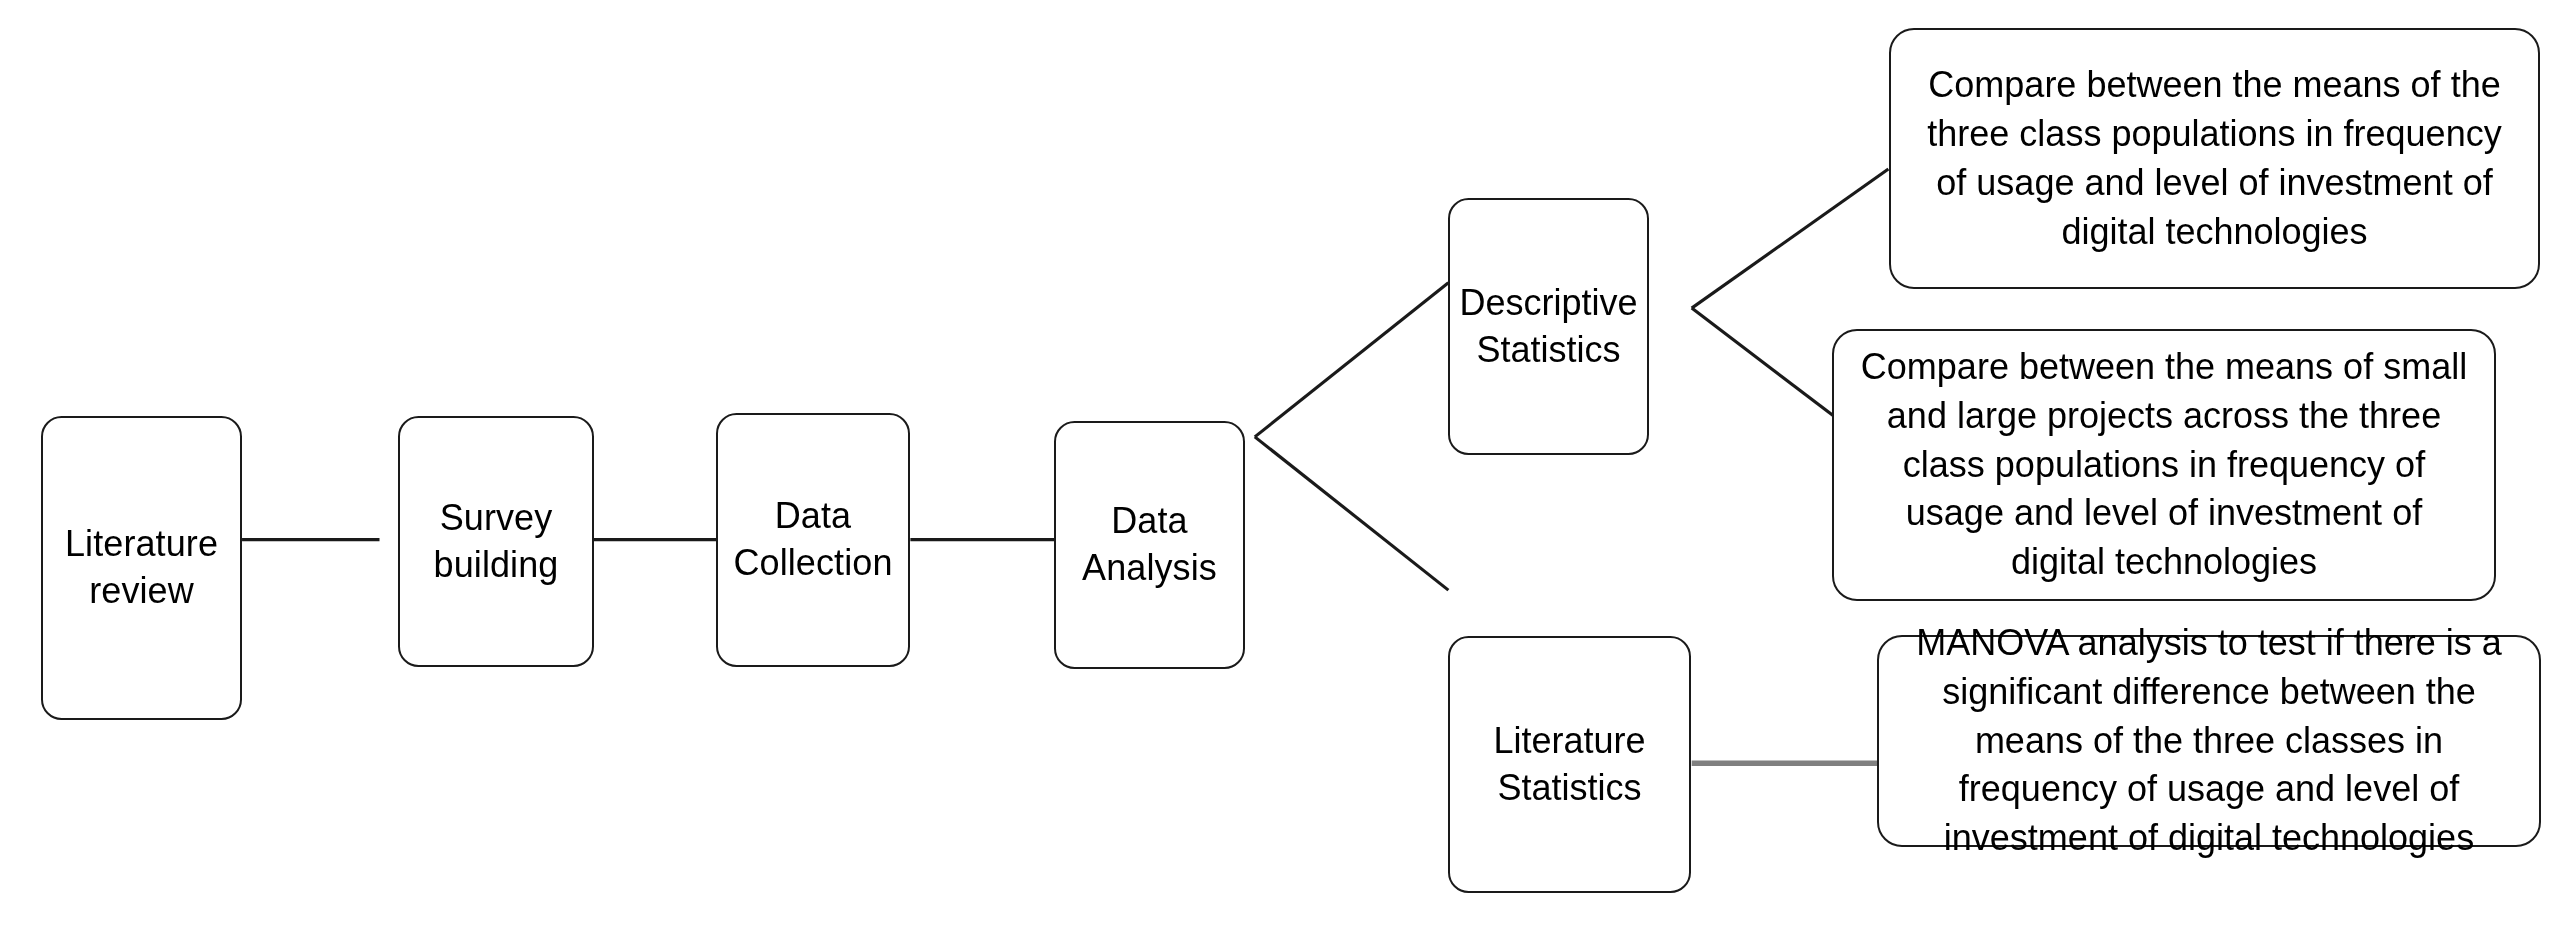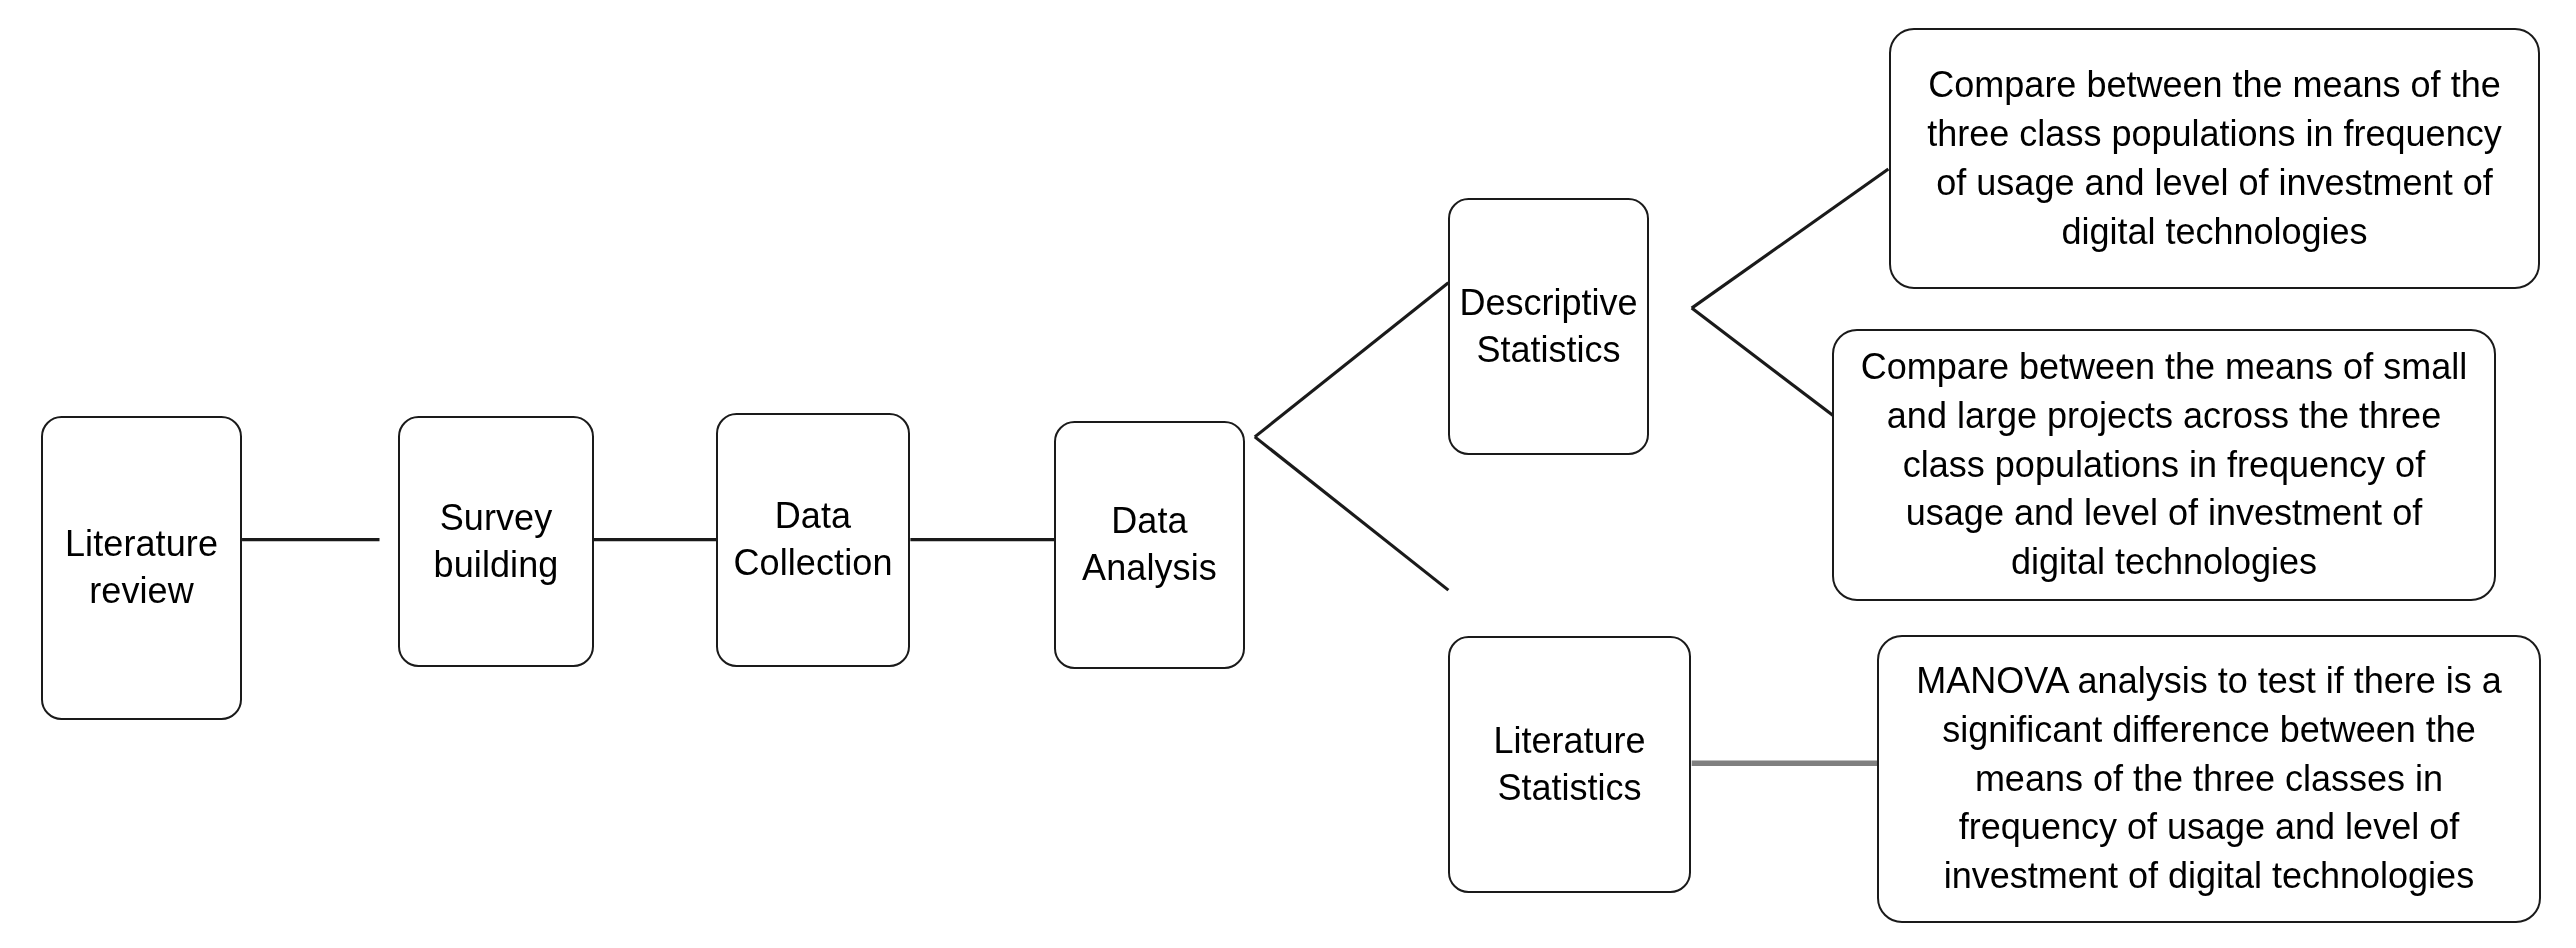--- a/index.html
+++ b/index.html
@@ -67,21 +67,21 @@
 
   
   #node-literature-review { left: 41px;   top: 416px;  width: 201px; height: 304px; }
   #node-survey-building   { left: 398px;  top: 416px;  width: 196px; height: 251px; }
   #node-data-collection   { left: 716px;  top: 413px;  width: 194px; height: 254px; }
   #node-data-analysis     { left: 1054px; top: 421px;  width: 191px; height: 248px; }
   #node-descriptive-statistics { left: 1448px; top: 198px; width: 201px; height: 257px; }
   #node-inferential-statistics { left: 1448px; top: 636px; width: 243px; height: 257px; }
   #node-desc-compare-classes  { left: 1889px; top: 28.4px;  width: 651px; height: 261px; }
   #node-desc-compare-projects { left: 1832px; top: 329px; width: 664px; height: 272px; }
-  #node-desc-manova           { left: 1877px; top: 635px; width: 664px; height: 288px; }
+  #node-desc-manova           { left: 1877px; top: 635px; width: 664px; height: 212px; }
 </style>
 </head>
 <body>
 
 <div id="canvas">
 
   <svg id="edges" width="2576" height="948" viewBox="0 0 3260 1200" xmlns="http://www.w3.org/2000/svg">
 
     <line x1="306" y1="683" x2="480" y2="683" stroke="#1a1a1a" stroke-width="4"></line>
     <line x1="728" y1="683" x2="906" y2="683" stroke="#1a1a1a" stroke-width="4"></line>

